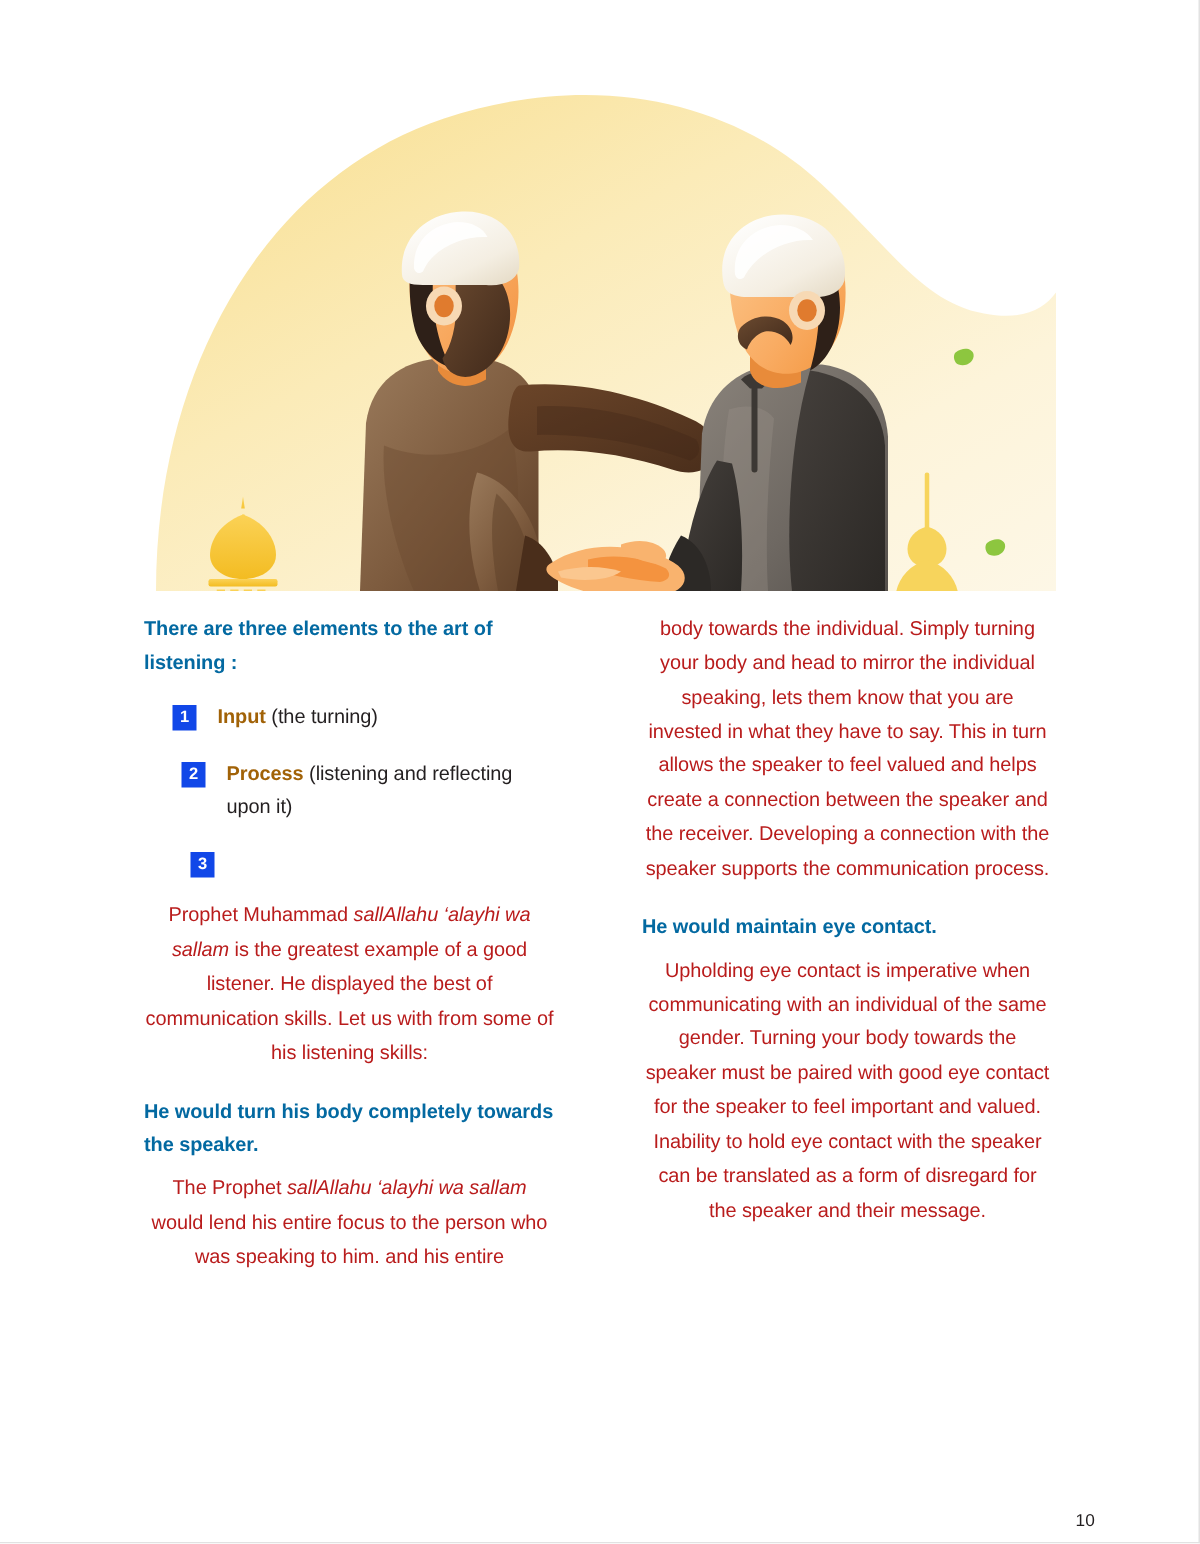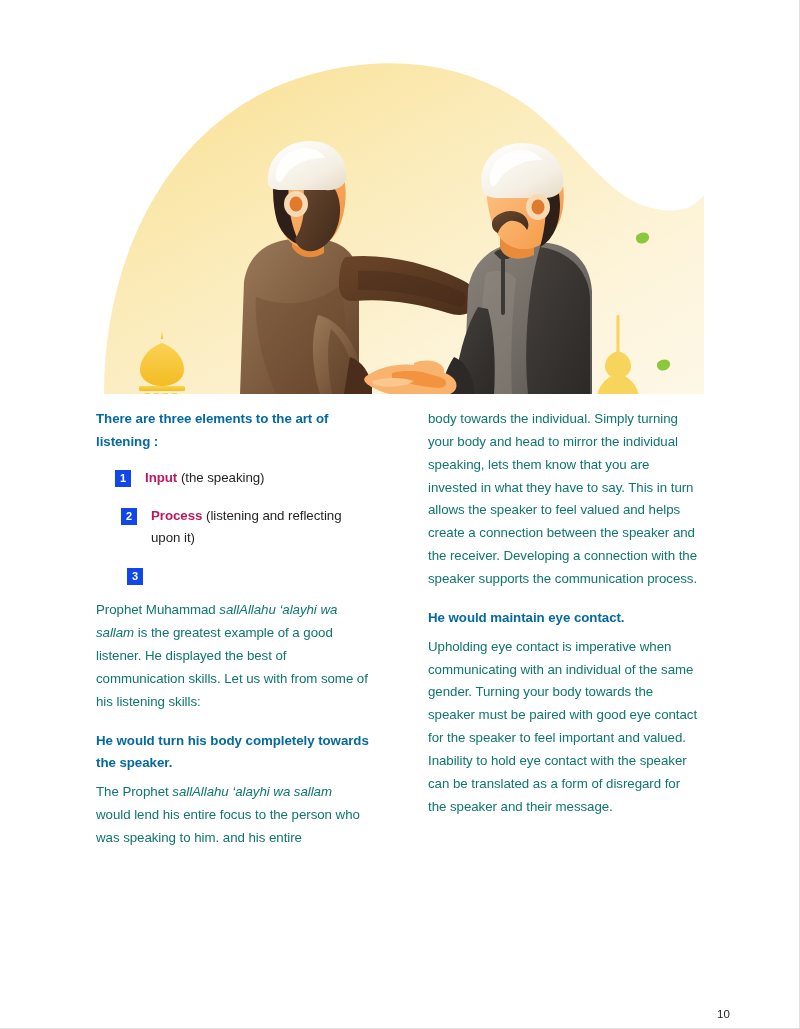--- a/index.html
+++ b/index.html
@@ -49,25 +49,26 @@
 
   .h-blue {
     color: #0369a1;
     font-weight: bold;
     font-size: 13.3px;
     line-height: 1.72;
     margin: 0 0 6px 0;
     letter-spacing: -0.05px;
   }
   .body-p {
-    color: #0f766e;
+    color: #b91c1c;
     font-size: 13.3px;
     line-height: 1.72;
     margin: 0 0 16px 0;
     letter-spacing: -0.05px;
+    text-align: center;
   }
   .body-p em { font-style: italic; }
 
   
   .num-list {
     margin: 13px 0 14px 0;
     padding: 0;
     list-style: none;
   }
   .num-item {
@@ -92,21 +93,21 @@
     color: #ffffff;
     font-size: 11px;
     font-weight: bold;
     line-height: 17px;
     text-align: center;
     margin-right: 14px;
     margin-top: 3px;
   }
   .num-text { flex: 1 1 auto; }
   .num-text .kw {
-    color: #be185d;
+    color: #a16207;
     font-weight: bold;
   }
 
   
   .page-number {
     position: absolute;
     right: 69px;
     top: 1008px;
     font-size: 11.5px;
     color: #231f20;
@@ -382,21 +383,21 @@
     </svg>
   </div>
 
   <div class="col col-left">
 
     <p class="h-blue">There are three elements to the art of listening :</p>
 
     <ul class="num-list">
       <li class="num-item indent-1">
         <span class="badge">1</span>
-        <span class="num-text"><span class="kw">Input</span><span> (the speaking)</span></span>
+        <span class="num-text"><span class="kw">Input</span><span> (the turning)</span></span>
       </li>
       <li class="num-item indent-2">
         <span class="badge">2</span>
         <span class="num-text"><span class="kw">Process</span><span> (listening and reflecting upon it)</span></span>
       </li>
       <li class="num-item indent-3">
         <span class="badge">3</span>
       </li>
     </ul>
 

